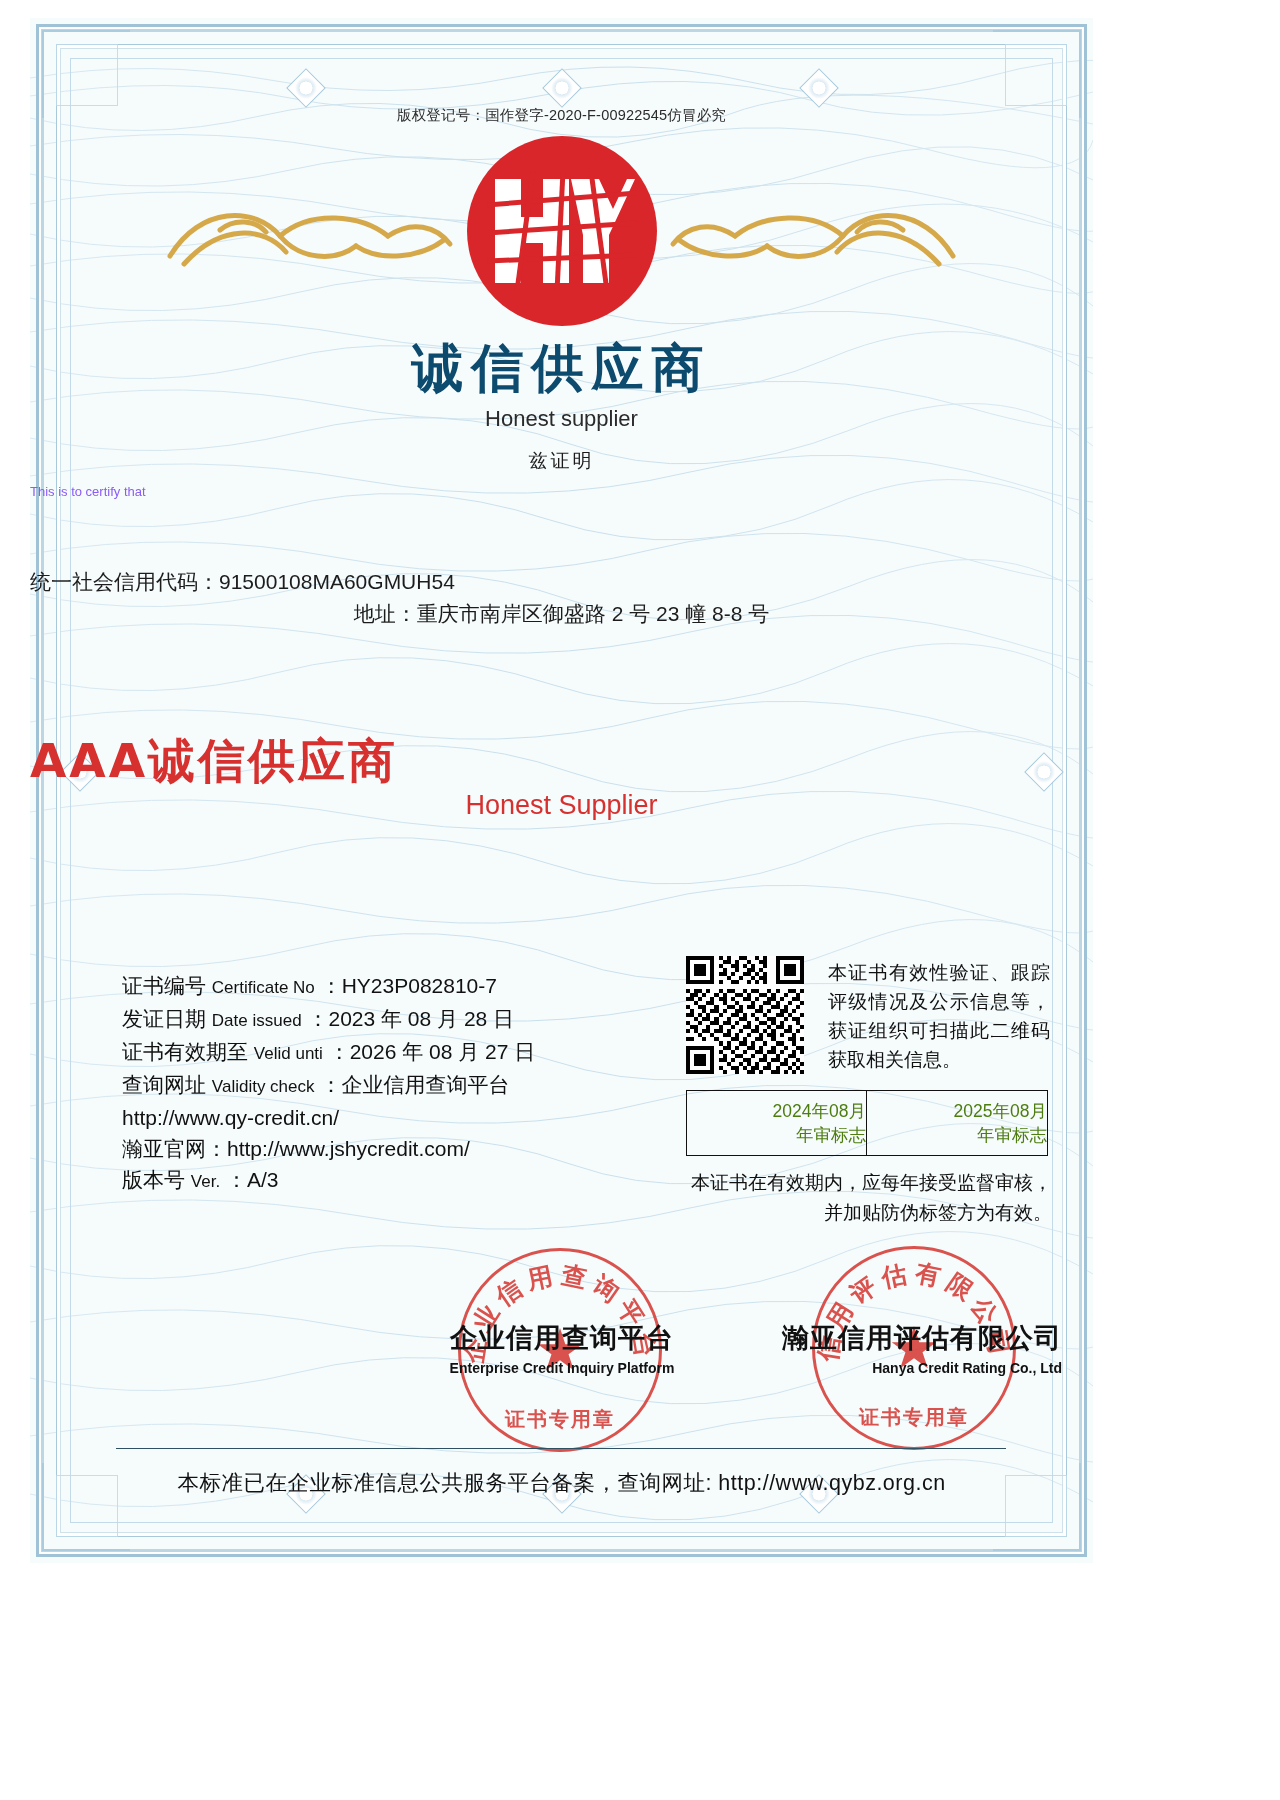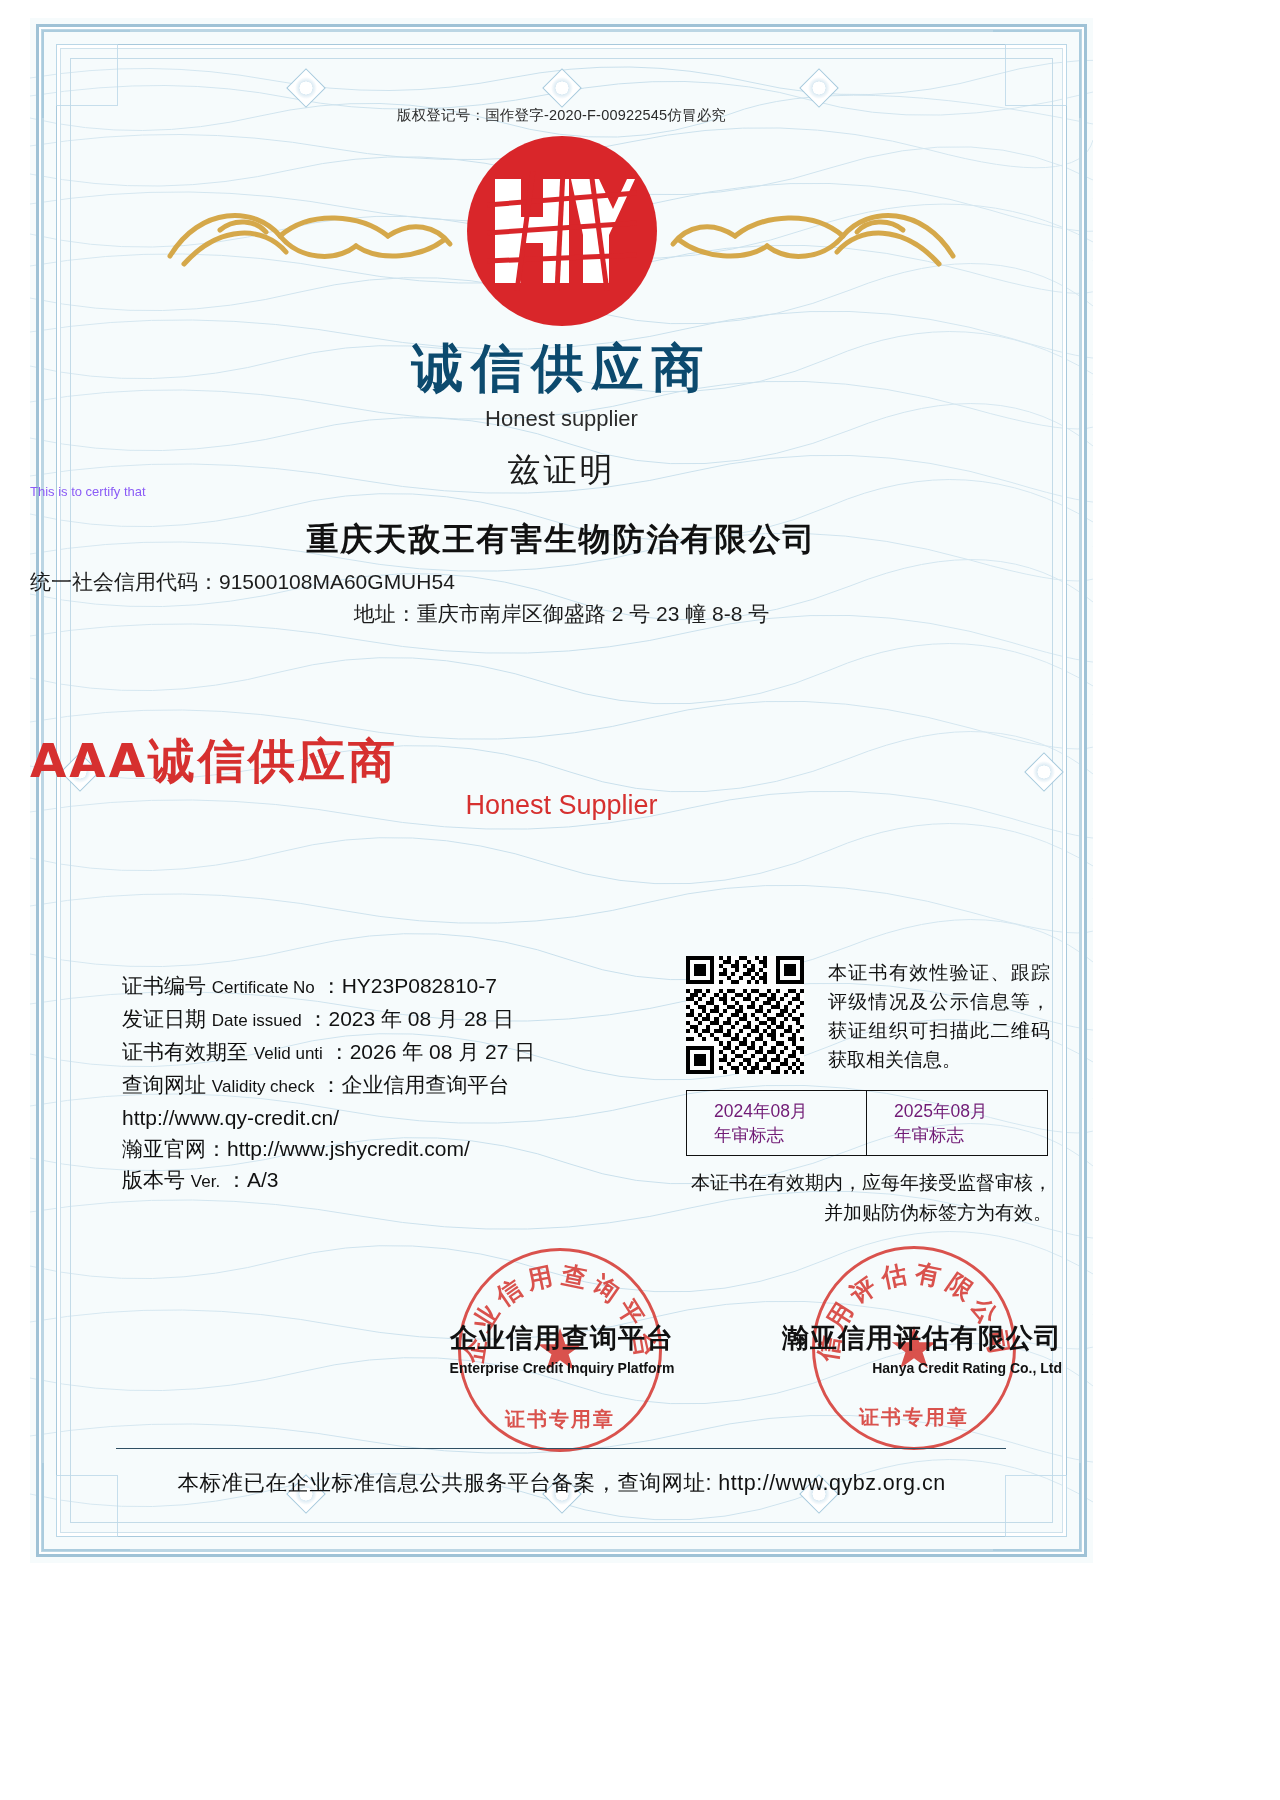--- a/index.html
+++ b/index.html
@@ -155,21 +155,21 @@
     width: 100%;
     text-align: center;
     font-size: 22px;
     color: #2a2a2a;
   }
   .certify-cn {
     position: absolute;
     top: 430px;
     width: 100%;
     text-align: center;
-    font-size: 33px;
+    font-size: 19px;
     color: #1b1b1b;
     letter-spacing: 3px;
   }
   .certify-en {
     position: absolute;
     top: 466px;
     width: 100%;
     text-align: left;
     font-size: 13px;
     color: #8b5cf6;
@@ -265,25 +265,25 @@
     top: 1072px;
     width: 362px;
     display: flex;
     gap: 0;
   }
   .stamp-box {
     width: 181px;
     height: 66px;
     border: 1.5px solid #111;
     box-sizing: border-box;
-    text-align: left;
+    text-align: right;
     font-size: 17.5px;
     line-height: 24px;
     padding-top: 8px;
-    color: #701a75;
+    color: #4d7c0f;
     padding-left: 27px;
   }
   .stamp-box + .stamp-box { border-left: none; }
 
   .note-bottom {
     position: absolute;
     left: 650px;
     top: 1150px;
     width: 372px;
     font-size: 19px;
@@ -476,21 +476,20 @@
             <path d="M76 0 L70 120"></path>
           </g>
         </svg>
       </div>
     </div>
 
     <div class="title-cn">诚信供应商</div>
     <div class="title-en">Honest supplier</div>
     <div class="certify-cn">兹证明</div>
     <div class="certify-en">This is to certify that</div>
-    <div class="company">重庆天敌王有害生物防治有限公司</div>
     <div class="credit-code">统一社会信用代码：91500108MA60GMUH54</div>
     <div class="address">地址：重庆市南岸区御盛路 2 号 23 幢 8-8 号</div>
 
     <div class="award-cn">AAA诚信供应商</div>
     <div class="award-en">Honest Supplier</div>
 
     <div class="details">
       <div class="row">
         <span class="lbl-cn">证书编号</span>
         <span class="lbl-en">Certificate No</span>

